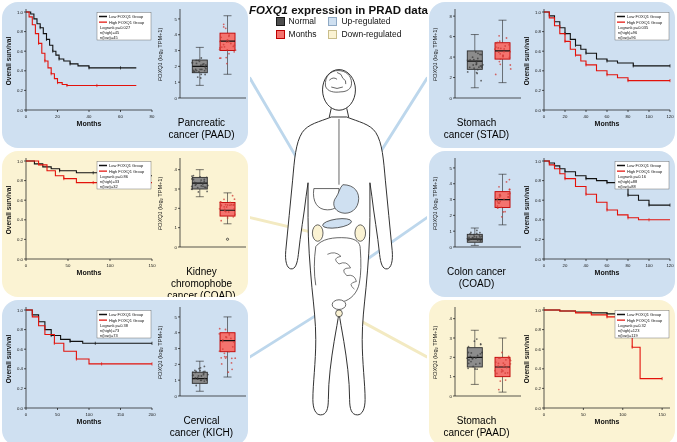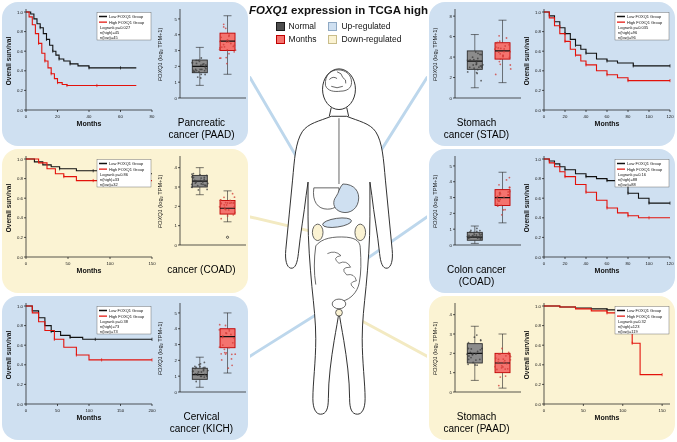--- a/index.html
+++ b/index.html
@@ -11,21 +11,21 @@
   .panel.up{background:#cfe0f1}
   .panel.down{background:#fbf3d3}
   .panel.mirror{flex-direction:row-reverse}
   .km{width:152px;flex:none}
   .boxcol{display:flex;flex-direction:column;align-items:center;flex:1;padding-top:2px;min-width:0}
   .cancer-label{text-align:center;font-size:10px;line-height:1.18;color:#000;margin-top:1px}
   .cancer-label span{display:block}
   .center{position:relative;display:flex;flex-direction:column;align-items:center;padding-top:2px;min-width:0}
   .title{font-size:11.5px;font-weight:700;color:#111;white-space:nowrap}
   .title em{font-style:italic}
-  .legend{display:grid;grid-template-columns:auto auto;gap:3px 12px;margin-top:5px;font-size:8.5px;color:#111}
+  .legend{display:grid;grid-template-columns:auto auto;gap:3px 12px;font-size:8.5px;color:#111}
   .leg-item{display:flex;align-items:center;gap:4px}
   .sw{width:9px;height:9px;border:1px solid #333;display:inline-block;flex:none}
   .bodysvg{flex:1;width:100%;margin-top:2px}
   svg text{font-family:"Liberation Sans",sans-serif;fill:#111}
   .ax{stroke:#111;stroke-width:0.7}
 </style>
 </head>
 <body>
 
 <div class="fig">
@@ -289,20 +289,21 @@
               <circle cx="80.1" cy="53.9" r="0.9" fill="#d23a34" fill-opacity="0.75"></circle>
               <circle cx="80.8" cy="59.3" r="0.9" fill="#d23a34" fill-opacity="0.75"></circle>
               <circle cx="77.4" cy="49.7" r="0.9" fill="#d23a34" fill-opacity="0.75"></circle>
               <circle cx="74.7" cy="56.9" r="0.9" fill="#d23a34" fill-opacity="0.75"></circle>
               <circle cx="71.8" cy="56.7" r="0.9" fill="#d23a34" fill-opacity="0.75"></circle>
               <circle cx="70.6" cy="54.4" r="0.9" fill="#d23a34" fill-opacity="0.75"></circle>
               <circle cx="72.6" cy="52.0" r="0.9" fill="#d23a34" fill-opacity="0.75"></circle>
               <circle cx="73.52" cy="84.26666666666667" r="1.1" fill="none" stroke="#222" stroke-width="0.7"></circle>
             </svg></div>
         <div class="cancer-label">
+          <span>Kidney chromophobe</span>
           <span>cancer (COAD)</span>
         </div>
       </div>
     </section>
     <section class="panel up">
       <div class="km"><svg viewBox="0 0 152 138" width="152" height="138">
             <line x1="22" y1="5" x2="22" y2="106" class="ax"></line>
             <line x1="22" y1="106" x2="148" y2="106" class="ax"></line>
             <line x1="20" y1="106" x2="22" y2="106" class="ax"></line>
             <text x="19" y="107.6" font-size="4.3" text-anchor="end">0.0</text>
@@ -431,21 +432,21 @@
             </svg></div>
         <div class="cancer-label">
           <span>Cervical</span>
           <span>cancer (KICH)</span>
         </div>
       </div>
     </section>
   </div>
 
   <div class="center">
-    <h1 class="title"><em>FOXQ1</em><span> expression in TCGA high</span></h1>
+    <h1 class="title"><em>FOXQ1</em><span> expression in PRAD data</span></h1>
     <div class="legend">
       <div class="leg-item">
         <span class="sw" style="background: rgb(77, 77, 77); border-color: rgb(26, 26, 26);"></span>
         <span>Normal</span>
       </div>
       <div class="leg-item">
         <span class="sw" style="background: rgb(207, 224, 241); border-color: rgb(143, 169, 196);"></span>
         <span>Up-regulated</span>
       </div>
       <div class="leg-item">

